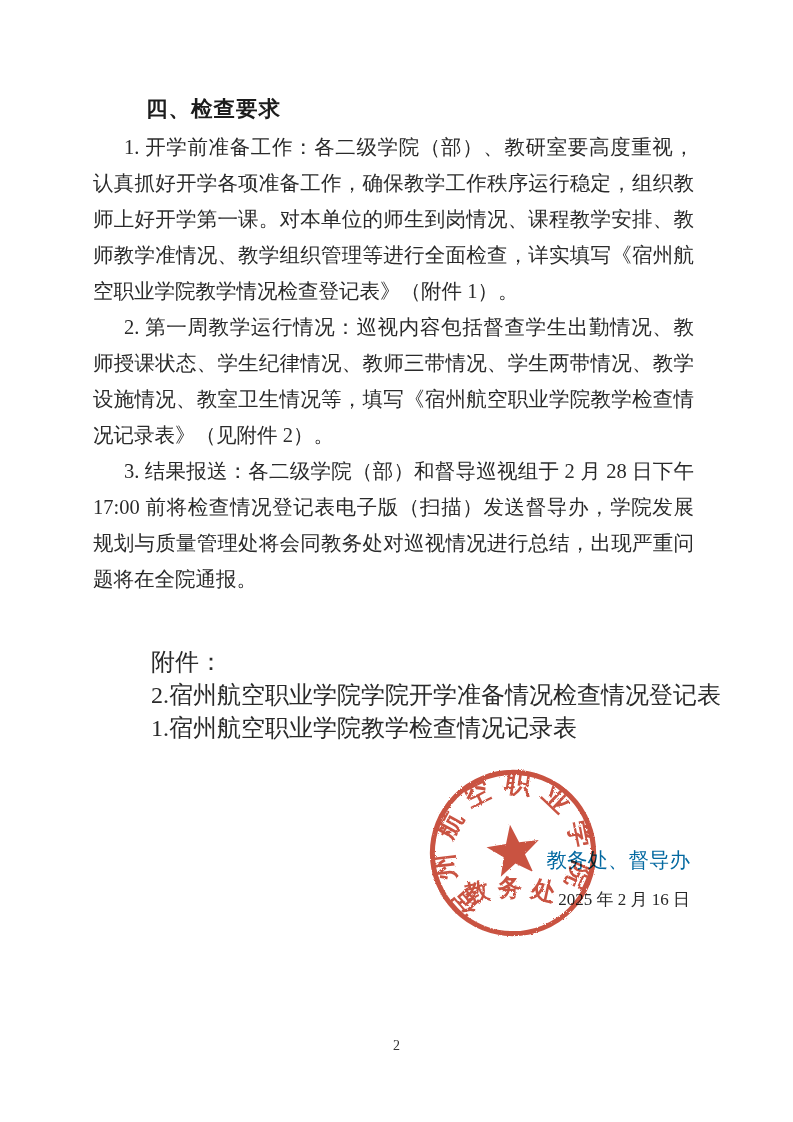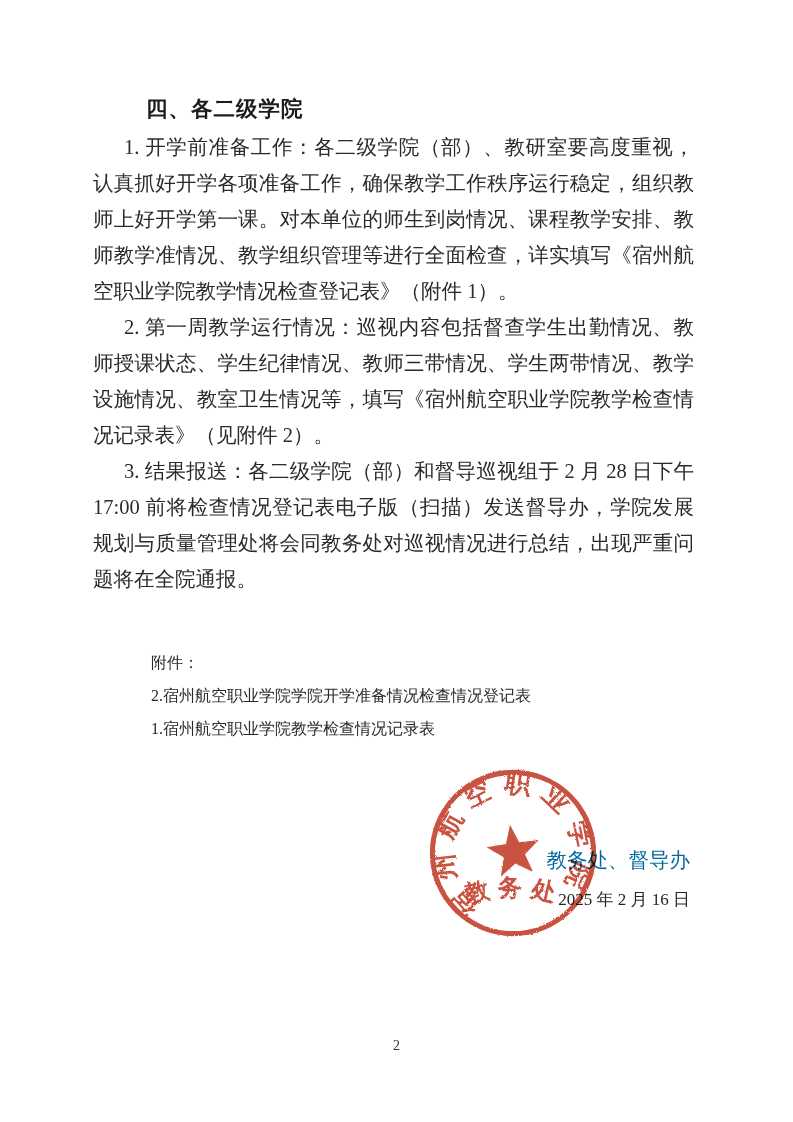--- a/index.html
+++ b/index.html
@@ -35,21 +35,21 @@
     text-align: justify;
     text-justify: inter-ideograph;
     color: #2a2a2a;
   }
   .body-text p { margin: 0; text-indent: 31px; }
 
   .attachments {
     position: absolute;
     left: 151px;
     top: 646px;
-    font-size: 16px;
+    font-size: 24px;
     line-height: 33px;
     color: #2a2a2a;
   }
 
   .sig-dept {
     position: absolute;
     right: 103px;
     top: 848px;
     font-size: 20.5px;
     line-height: 25px;
@@ -87,21 +87,21 @@
     text-align: center;
     font-size: 14px;
     color: #333333;
   }
 </style>
 </head>
 <body>
 
 <div class="page">
 
-  <div class="heading">四、各二级学院</div>
+  <div class="heading">四、检查要求</div>
 
   <div class="body-text">
     <p>1. 开学前准备工作：各二级学院（部）、教研室要高度重视，认真抓好开学各项准备工作，确保教学工作秩序运行稳定，组织教师上好开学第一课。对本单位的师生到岗情况、课程教学安排、教师教学准情况、教学组织管理等进行全面检查，详实填写《宿州航空职业学院教学情况检查登记表》（附件 1）。</p>
     <p>2. 第一周教学运行情况：巡视内容包括督查学生出勤情况、教师授课状态、学生纪律情况、教师三带情况、学生两带情况、教学设施情况、教室卫生情况等，填写《宿州航空职业学院教学检查情况记录表》（见附件 2）。</p>
     <p>3. 结果报送：各二级学院（部）和督导巡视组于 2 月 28 日下午 17:00 前将检查情况登记表电子版（扫描）发送督导办，学院发展规划与质量管理处将会同教务处对巡视情况进行总结，出现严重问题将在全院通报。</p>
   </div>
 
   <div class="attachments">
     <div>附件：</div>
     <div>2.宿州航空职业学院学院开学准备情况检查情况登记表</div>

